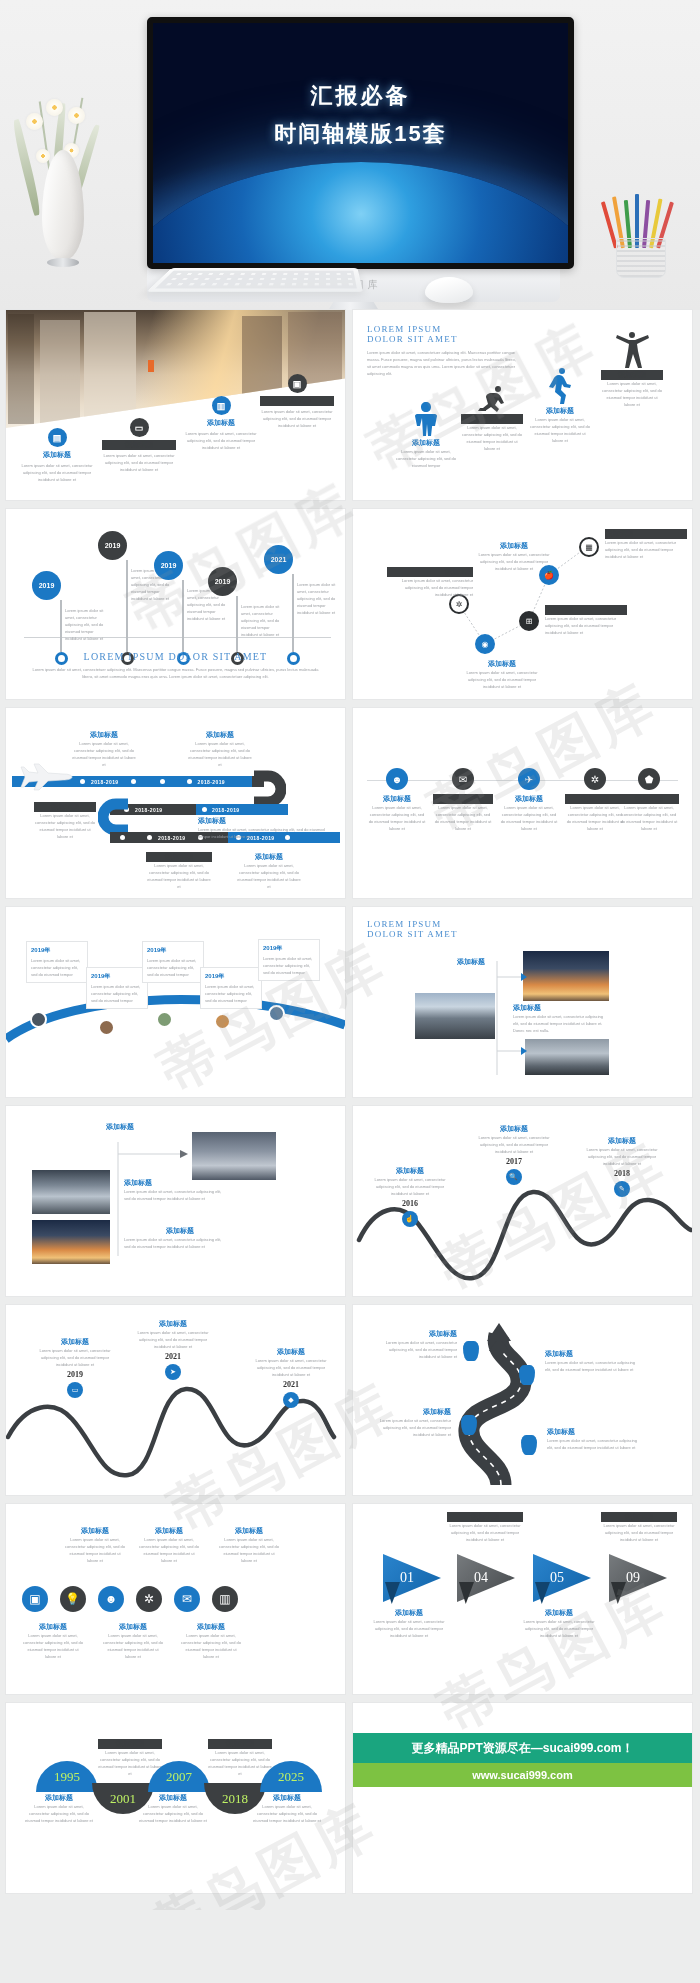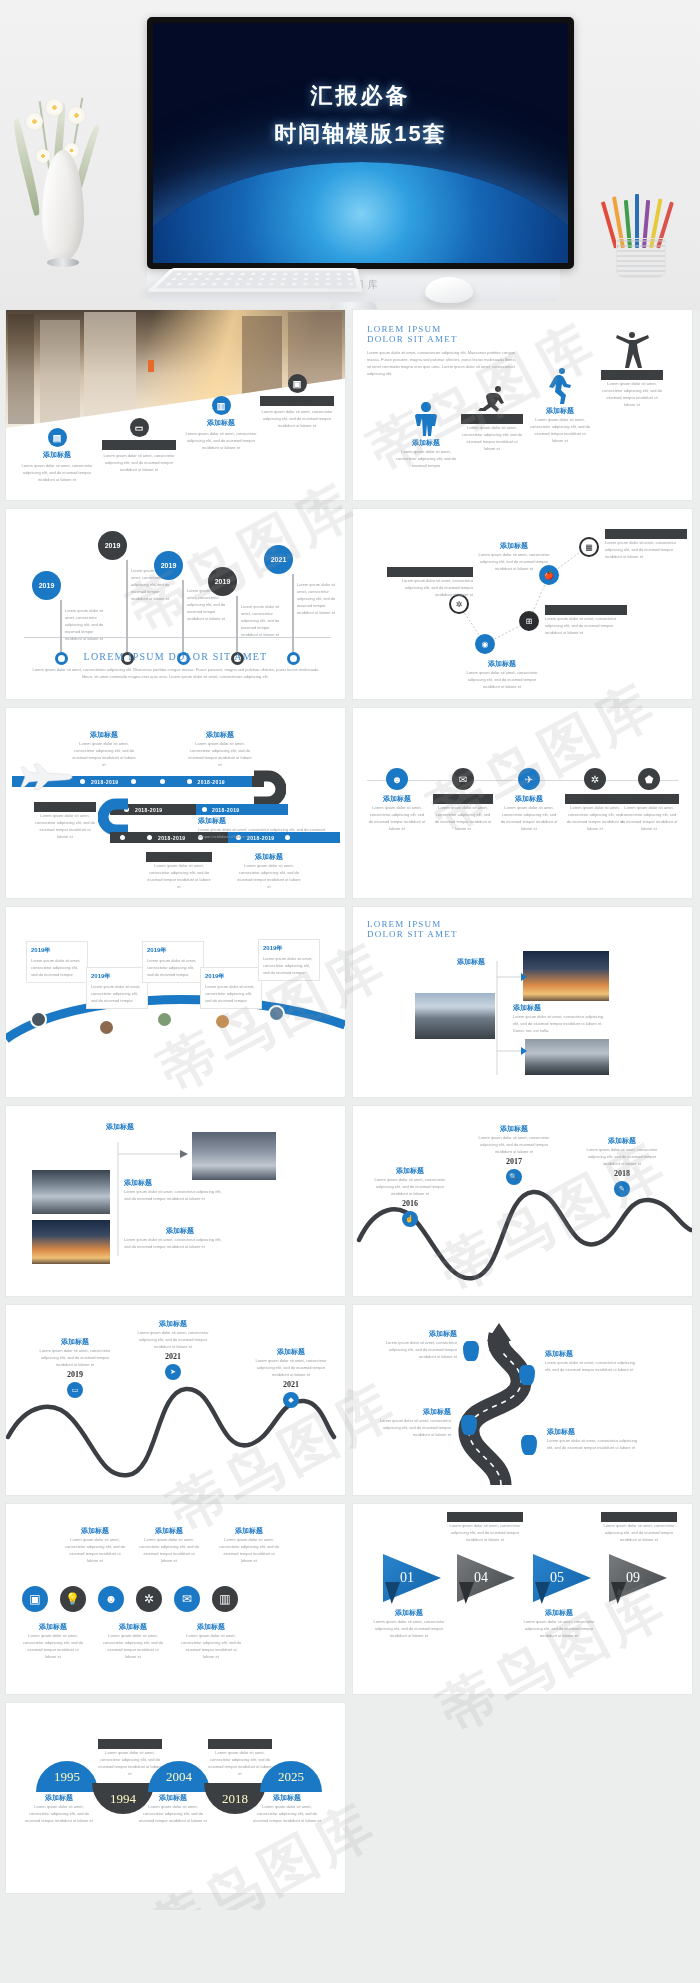--- a/index.html
+++ b/index.html
@@ -192,21 +192,21 @@
   .arrow span{ color:#fff; font-size:14px; font-family:"Liberation Serif",serif; margin-left:-10px;}
   .arrow.b{ background:linear-gradient(135deg,#2a84cd,#1163a8); }
   .arrow.d{ background:linear-gradient(135deg,#777b7e,#44484b); }
   .arrow-tail{ position:absolute; width:15px;height:22px;
                clip-path:polygon(0 0,100% 0,45% 100%); }
 
   
   .hc{ position:absolute; width:62px; height:31px; }
   .hc.top{ border-radius:62px 62px 0 0; background:#1b78c4; display:flex;align-items:center;justify-content:center;}
   .hc.bot{ border-radius:0 0 62px 62px; background:#3c3f41; display:flex;align-items:center;justify-content:center;}
-  .hc span{ color:#fef9c3; font-size:13px; font-family:"Liberation Serif",serif; }
+  .hc span{ color:#bef264; font-size:13px; font-family:"Liberation Serif",serif; }
 
   
   .promo-a{ width:100%; height:30px; background:#1aa57f; display:flex;align-items:center;justify-content:center;}
   .promo-a span{ color:#fff; font-weight:bold; font-size:12px; }
   .promo-b{ width:100%; height:24px; background:#7dc242; display:flex;align-items:center;justify-content:center;}
   .promo-b span{ color:#fff; font-weight:bold; font-size:11px; }
 
   .wm{ position:absolute; pointer-events:none; color:rgba(150,150,150,.16);
        font-size:56px; font-weight:bold; letter-spacing:6px; transform:rotate(-28deg); white-space:nowrap;}
 </style>
@@ -765,24 +765,24 @@
         </div>
         <div style="position:absolute;left:202px;top:36px;width:64px;text-align:center;">
           <div class="cn-title dark">添加标题</div>
           <div class="body-txt">Lorem ipsum dolor sit amet, consectetur adipiscing elit, sed do eiusmod tempor incididunt ut labore et</div>
         </div>
 
         <div class="hc top" style="left:30px;top:58px;">
           <span>1995</span>
         </div>
         <div class="hc bot" style="left:86px;top:80px;">
-          <span>1994</span>
+          <span>2001</span>
         </div>
         <div class="hc top" style="left:142px;top:58px;">
-          <span>2004</span>
+          <span>2007</span>
         </div>
         <div class="hc bot" style="left:198px;top:80px;">
           <span>2018</span>
         </div>
         <div class="hc top" style="left:254px;top:58px;">
           <span>2025</span>
         </div>
 
         <div style="position:absolute;left:18px;top:90px;width:70px;text-align:center;">
           <div class="cn-title">添加标题</div>
@@ -791,20 +791,30 @@
         <div style="position:absolute;left:132px;top:90px;width:70px;text-align:center;">
           <div class="cn-title">添加标题</div>
           <div class="body-txt">Lorem ipsum dolor sit amet, consectetur adipiscing elit, sed do eiusmod tempor incididunt ut labore et</div>
         </div>
         <div style="position:absolute;left:246px;top:90px;width:70px;text-align:center;">
           <div class="cn-title">添加标题</div>
           <div class="body-txt">Lorem ipsum dolor sit amet, consectetur adipiscing elit, sed do eiusmod tempor incididunt ut labore et</div>
         </div>
       </div>
 
+      <div class="slide">
+        <div style="position:absolute;left:0;right:0;top:30px;">
+          <div class="promo-a">
+            <span>更多精品PPT资源尽在—sucai999.com！</span>
+          </div>
+          <div class="promo-b">
+            <span>www.sucai999.com</span>
+          </div>
+        </div>
+      </div>
     </div>
 
   </div>
 
   <div class="wm" style="left:360px; top:360px;">蒂鸟图库</div>
   <div class="wm" style="left:120px; top:520px;">蒂鸟图库</div>
   <div class="wm" style="left:420px; top:720px;">蒂鸟图库</div>
   <div class="wm" style="left:150px; top:980px;">蒂鸟图库</div>
   <div class="wm" style="left:430px; top:1180px;">蒂鸟图库</div>
   <div class="wm" style="left:160px; top:1420px;">蒂鸟图库</div>

